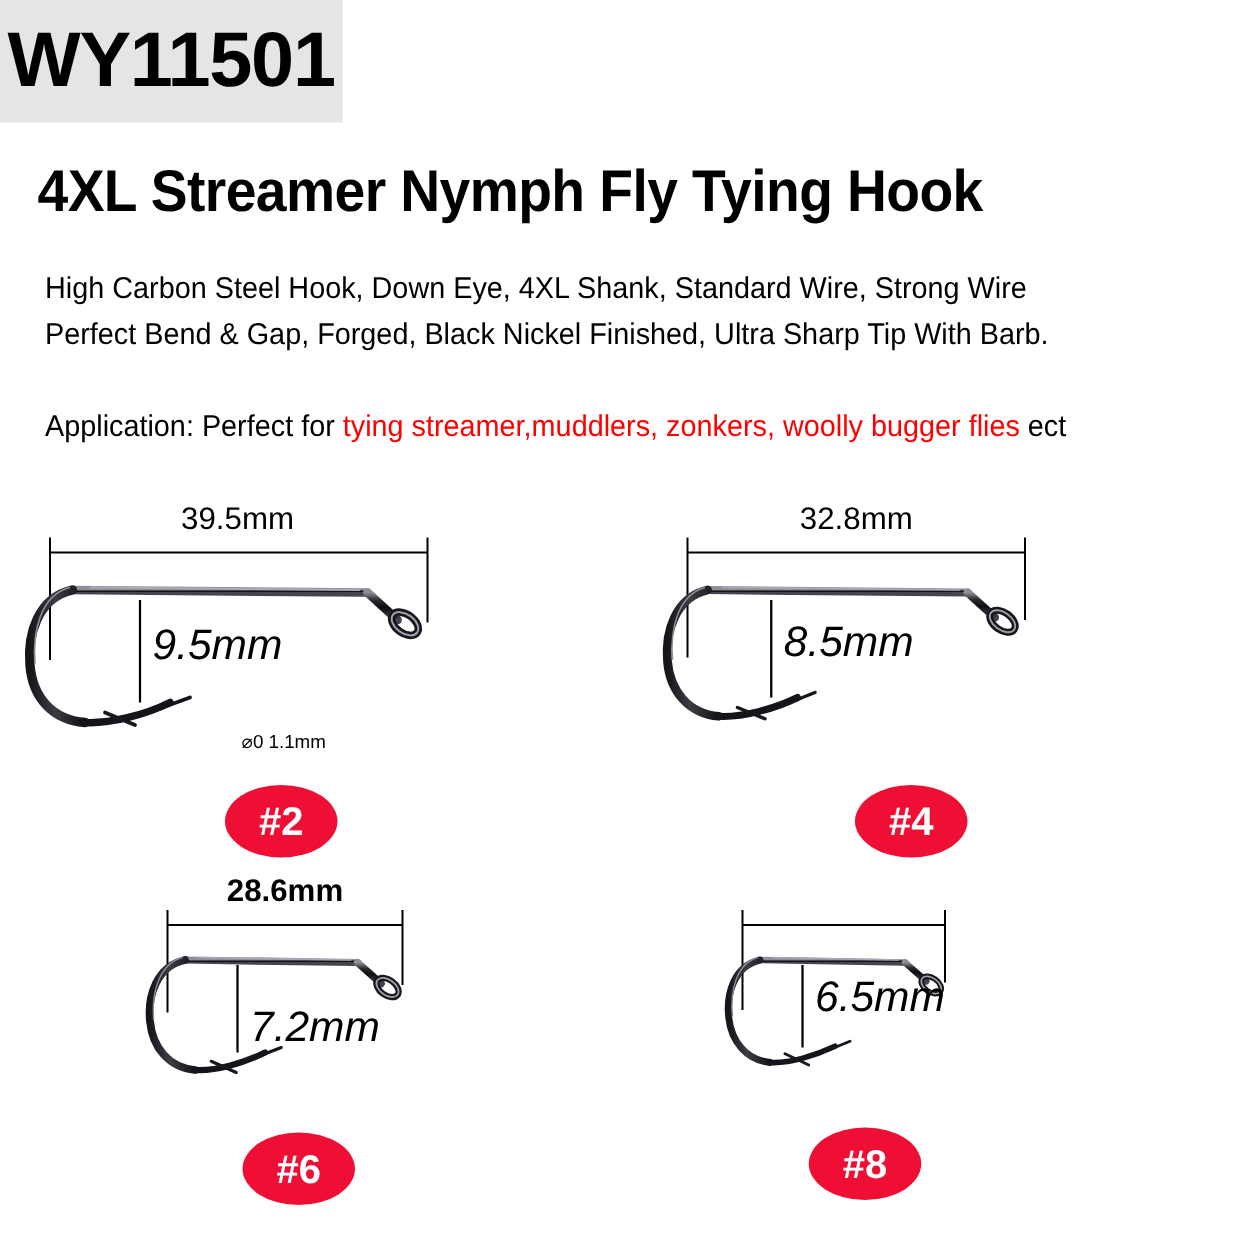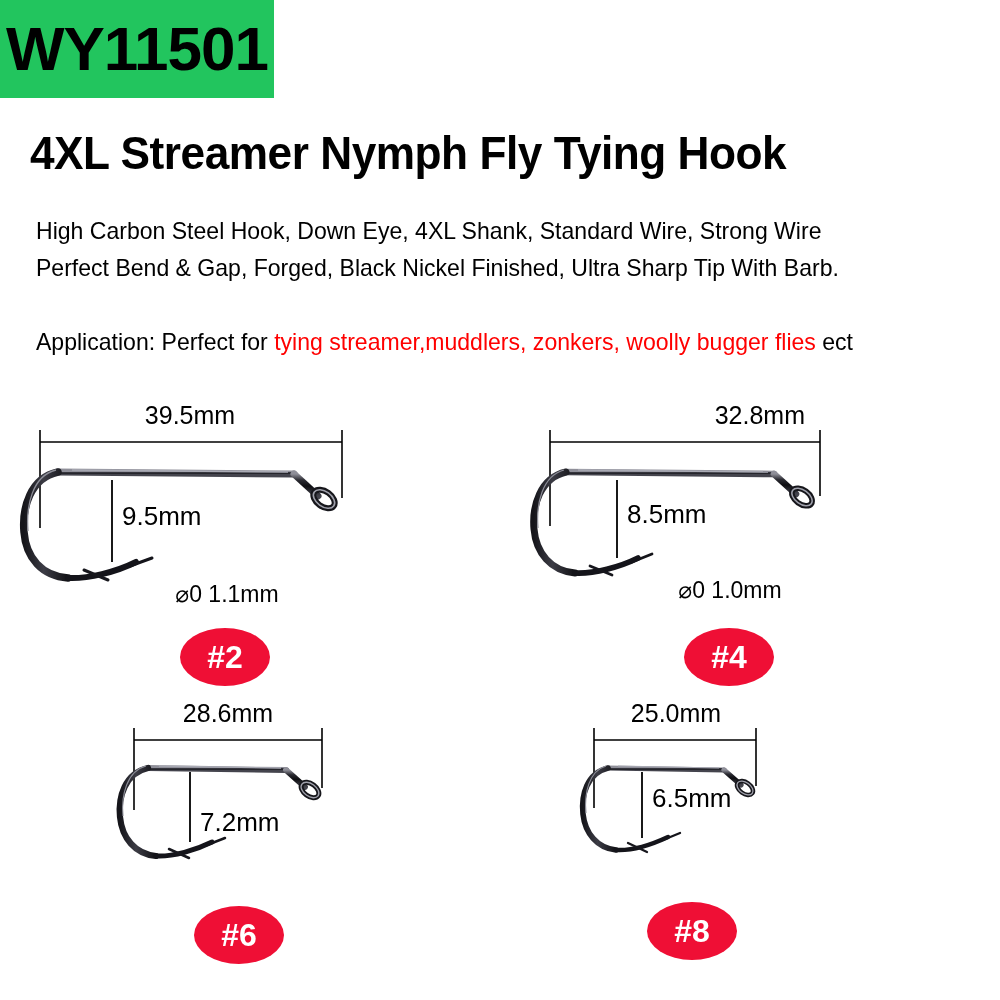--- a/index.html
+++ b/index.html
@@ -66,45 +66,46 @@
   .hookbox{position:absolute;left:0;top:0;width:500px;height:300px;}
   .hookbox svg{position:absolute;left:0;top:0;}
 
   .len-label{
     position:absolute;text-align:center;
     font-size:25px;line-height:30px;font-weight:400;
     white-space:nowrap;
   }
   .gap-label{
     position:absolute;
-    font-size:26px;line-height:30px;font-weight:400;
-    white-space:nowrap;
+    font-size:34px;line-height:30px;font-weight:400;
+    white-space:nowrap;
+    font-style:italic;
   }
   .dia-label{
     position:absolute;text-align:center;
-    font-size:23px;line-height:24px;font-weight:400;
+    font-size:15px;line-height:24px;font-weight:400;
     white-space:nowrap;
   }
   .size-oval{
     position:absolute;
     width:90px;height:58px;border-radius:50%;
     background:#ef0f35;
     display:flex;align-items:center;justify-content:center;
   }
   .size-oval .size-text{
     color:#fff;font-size:32px;font-weight:700;line-height:1;
     letter-spacing:0px;
   }
 </style>
 </head>
 <body>
 
 <div class="page">
 
-  <div class="sku-badge" style="background: #22c55e;">
+  <div class="sku-badge" style="background: #e5e5e5;">
     <span class="sku-text">WY11501</span>
   </div>
 
   <div class="title">4XL Streamer Nymph Fly Tying Hook</div>
 
   <div class="desc">
     <span class="line">High Carbon Steel Hook, Down Eye, 4XL Shank, Standard Wire, Strong Wire</span>
     <span class="line">Perfect Bend &amp; Gap, Forged, Black Nickel Finished, Ultra Sharp Tip With Barb.</span>
   </div>
 
@@ -196,23 +197,22 @@
           <ellipse cx="350" cy="97" rx="11.5" ry="7" transform="rotate(36 350 97)" fill="none" stroke="#16161b" stroke-width="5.6"></ellipse>
           <ellipse cx="350" cy="97" rx="11.5" ry="7" transform="rotate(36 350 97)" fill="none" stroke="#9fa0ab" stroke-width="1.5"></ellipse>
           <path d="M 114,72 C 88,78 80,106 82,129 C 84,153 99,171 123,173" stroke="url(#bend1)" stroke-width="7" fill="none" stroke-linecap="round"></path>
           <path d="M 123,173 C 142,174 168,167 186,158" stroke="#14141a" stroke-width="5.6" fill="none" stroke-linecap="round"></path>
           <path d="M 180,162 L 200,154" stroke="#14141a" stroke-width="2.8" fill="none" stroke-linecap="round"></path>
           <path d="M 138,166 L 160,175" stroke="#17171d" stroke-width="2.8" fill="none" stroke-linecap="round"></path>
           <path d="M 126,70 L 316,72" stroke="#a9aab4" stroke-width="1.4" fill="none"></path>
           <path d="M 112,70 C 90,76 84,104 86,128" stroke="#8d8e98" stroke-width="1.2" fill="none"></path>
         </svg>
 
-        <div class="len-label" style="left:113px;top:0px;width:240px;text-align:right;">32.8mm</div>
+        <div class="len-label" style="left:113px;top:0px;width:240px;">32.8mm</div>
         <div class="gap-label" style="left:175px;top:99px;">8.5mm</div>
-        <div class="dia-label" style="left:188px;top:178px;width:180px;">⌀0 1.0mm</div>
         <div class="size-oval" style="left: 232px; top: 228px; background: rgb(239, 15, 53);">
           <span class="size-text">#4</span>
         </div>
       </div>
     </div>
 
     <div class="cell r1c0">
       <div class="hookbox">
         <svg width="500" height="300" viewBox="0 0 500 300">
           <defs>
@@ -241,21 +241,21 @@
           <ellipse cx="288" cy="100" rx="10" ry="6.2" transform="rotate(36 288 100)" fill="none" stroke="#16161b" stroke-width="5"></ellipse>
           <ellipse cx="288" cy="100" rx="10" ry="6.2" transform="rotate(36 288 100)" fill="none" stroke="#9fa0ab" stroke-width="1.4"></ellipse>
           <path d="M 126,78 C 103,83 96,107 98,127 C 100,148 113,164 134,166" stroke="url(#bend2)" stroke-width="6.2" fill="none" stroke-linecap="round"></path>
           <path d="M 134,166 C 151,167 174,160 190,152" stroke="#14141a" stroke-width="5" fill="none" stroke-linecap="round"></path>
           <path d="M 185,155 L 203,148" stroke="#14141a" stroke-width="2.5" fill="none" stroke-linecap="round"></path>
           <path d="M 147,159 L 167,168" stroke="#17171d" stroke-width="2.5" fill="none" stroke-linecap="round"></path>
           <path d="M 137,76 L 259,78" stroke="#a9aab4" stroke-width="1.3" fill="none"></path>
           <path d="M 124,76 C 105,81 99,105 101,126" stroke="#8d8e98" stroke-width="1.1" fill="none"></path>
         </svg>
 
-        <div class="len-label" style="left:116px;top:8px;width:180px;">28.6mm</div>
+        <div class="len-label" style="left:116px;top:8px;width:180px;font-weight:bold;">28.6mm</div>
         <div class="gap-label" style="left:178px;top:93px;margin-top:24px;">7.2mm</div>
         <div class="size-oval" style="left: 172px; top: 216px; background: rgb(239, 15, 53);">
           <span class="size-text">#6</span>
         </div>
       </div>
     </div>
 
     <div class="cell r1c1">
       <div class="hookbox">
         <svg width="500" height="300" viewBox="0 0 500 300">
@@ -285,21 +285,20 @@
           <ellipse cx="283" cy="98" rx="9" ry="5.6" transform="rotate(36 283 98)" fill="none" stroke="#16161b" stroke-width="4.5"></ellipse>
           <ellipse cx="283" cy="98" rx="9" ry="5.6" transform="rotate(36 283 98)" fill="none" stroke="#9fa0ab" stroke-width="1.3"></ellipse>
           <path d="M 146,78 C 125,83 119,105 121,124 C 123,143 135,158 154,160" stroke="url(#bend3)" stroke-width="5.6" fill="none" stroke-linecap="round"></path>
           <path d="M 154,160 C 170,161 191,154 206,147" stroke="#14141a" stroke-width="4.5" fill="none" stroke-linecap="round"></path>
           <path d="M 201,150 L 218,143" stroke="#14141a" stroke-width="2.3" fill="none" stroke-linecap="round"></path>
           <path d="M 166,153 L 185,162" stroke="#17171d" stroke-width="2.3" fill="none" stroke-linecap="round"></path>
           <path d="M 156,76 L 257,78" stroke="#a9aab4" stroke-width="1.2" fill="none"></path>
           <path d="M 144,76 C 127,81 122,103 124,123" stroke="#8d8e98" stroke-width="1.1" fill="none"></path>
         </svg>
 
-        <div class="len-label" style="left:134px;top:8px;width:160px;">25.0mm</div>
         <div class="gap-label" style="left:190px;top:93px;">6.5mm</div>
         <div class="size-oval" style="left: 185px; top: 212px; background: rgb(239, 15, 53);">
           <span class="size-text">#8</span>
         </div>
       </div>
     </div>
 
   </div>
 </div>
 

